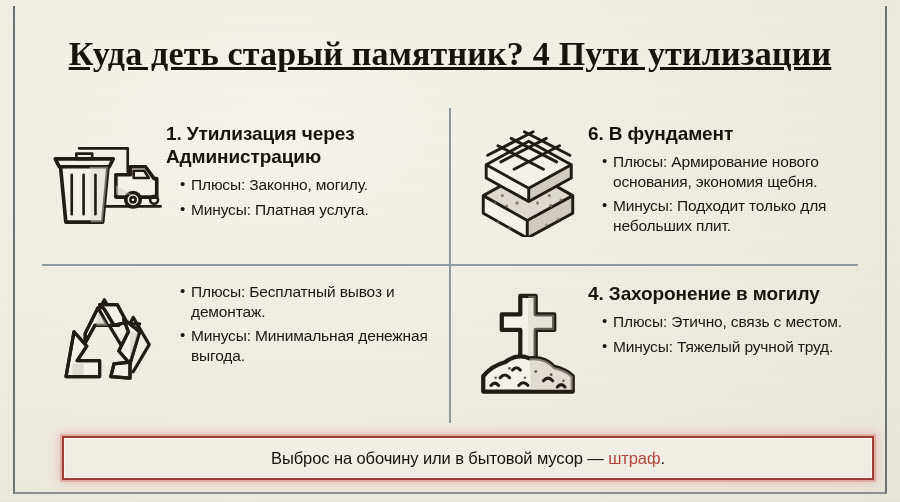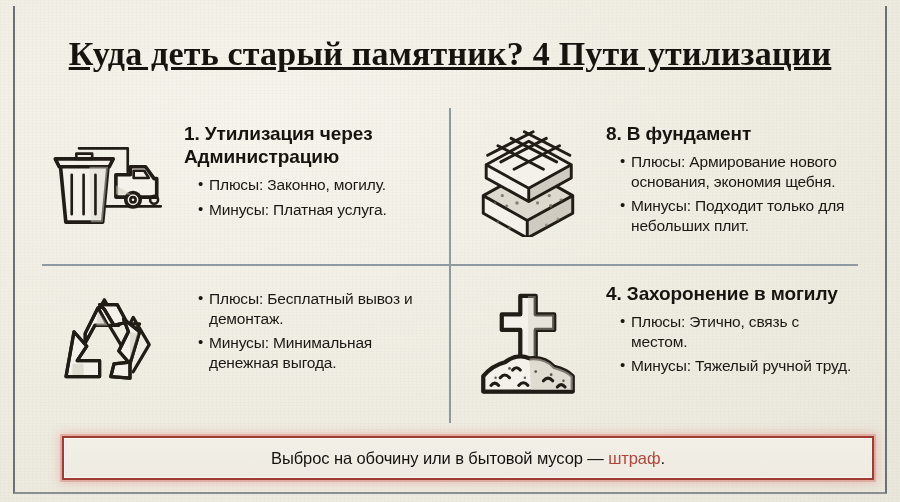--- a/index.html
+++ b/index.html
@@ -77,21 +77,21 @@
     grid-template-rows: 1fr 1fr;
   }
 
   .vdiv, .hdiv { position: absolute; background: #8e9aa2; pointer-events: none; }
   .vdiv { left: 449px; top: 108px; width: 2px; height: 315px; }
   .hdiv { left: 42px; top: 264px; width: 816px; height: 2px; }
 
   .cell {
     display: flex;
     align-items: flex-start;
-    gap: 22px;
+    gap: 4px;
     padding: 10px 14px 10px 22px;
     justify-content: space-between;
   }
   .cell.r2 { padding-top: 14px; }
 
   .icon-wrap {
     flex: 0 0 112px;
     height: 128px;
     display: flex;
     align-items: center;
@@ -107,21 +107,21 @@
   .heading {
     font-family: "Liberation Sans Narrow", "Liberation Sans", sans-serif;
     font-size: 19px;
     line-height: 23px;
     font-weight: 700;
     color: #17140f;
     letter-spacing: -.1px;
     margin-bottom: 7px;
   }
 
-  ul.points { list-style: none; padding-left: 14px; margin-top: 7px; }
+  ul.points { list-style: none; padding-left: 14px; }
   ul.points li {
     position: relative;
     font-family: "Liberation Sans Narrow", "Liberation Sans", sans-serif;
     font-size: 15.5px;
     line-height: 19.5px;
     color: #1b1813;
     margin-bottom: 5px;
     letter-spacing: -.15px;
     padding-left: 11px;
   }
@@ -255,21 +255,21 @@
           <path class="shade" d="M76 94 V112 L134 80 V62 Z"></path>
           <path class="sketch-thin" d="M18 62 L76 30 L134 62 L76 94 Z M18 62 V80 L76 112 L134 80 V62 M76 94 V112"></path>
 
           <g class="sketch-thin" stroke-width="3.4">
             <path d="M34 36 L96 68 M52 26 L114 58 M70 17 L132 49"></path>
             <path d="M118 36 L56 68 M100 26 L38 58 M82 17 L20 49"></path>
           </g>
         </svg>
       </div>
       <div class="body">
-        <div class="heading">8. В фундамент</div>
+        <div class="heading">6. В фундамент</div>
         <ul class="points">
           <li>Плюсы: Армирование нового основания, экономия щебня.</li>
           <li>Минусы: Подходит только для небольших плит.</li>
         </ul>
       </div>
     </div>
 
     <div class="cell left r2">
       <div class="icon-wrap">
         <svg width="112" height="112" viewBox="0 0 140 140" aria-hidden="true">

